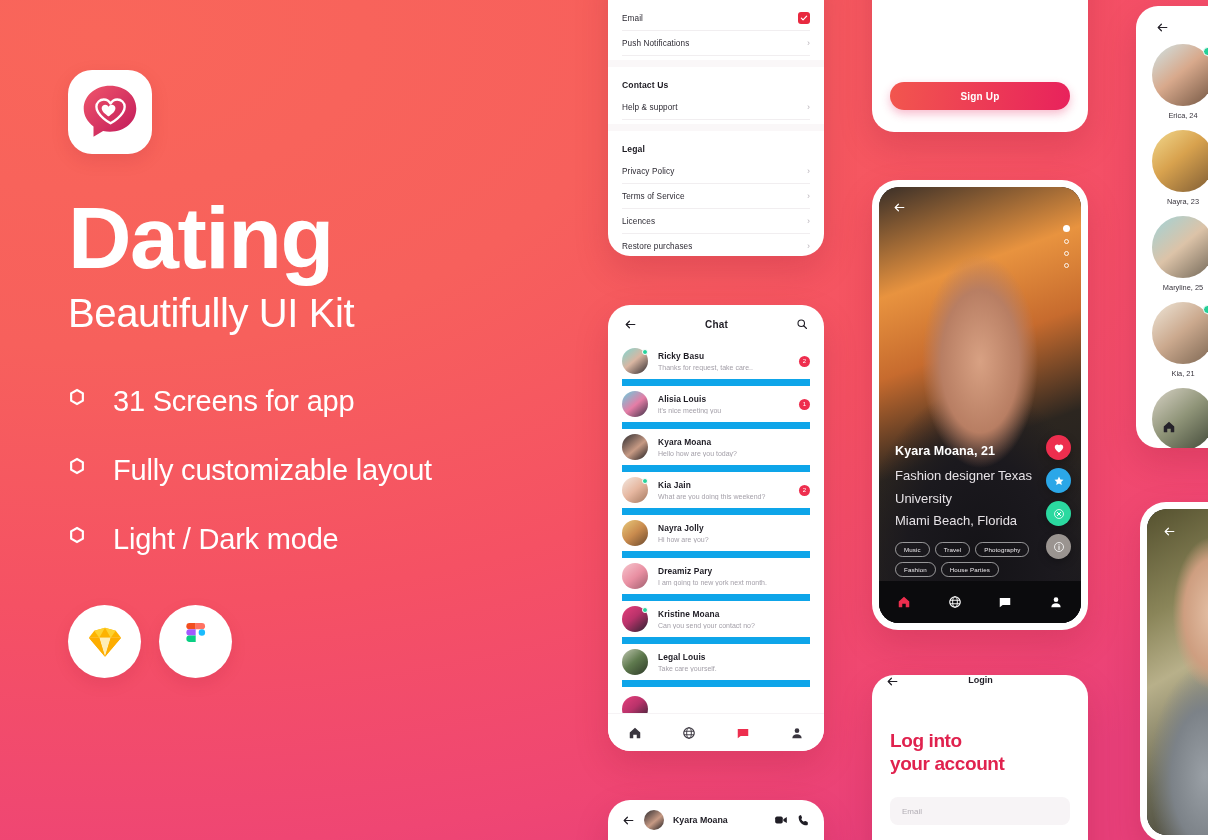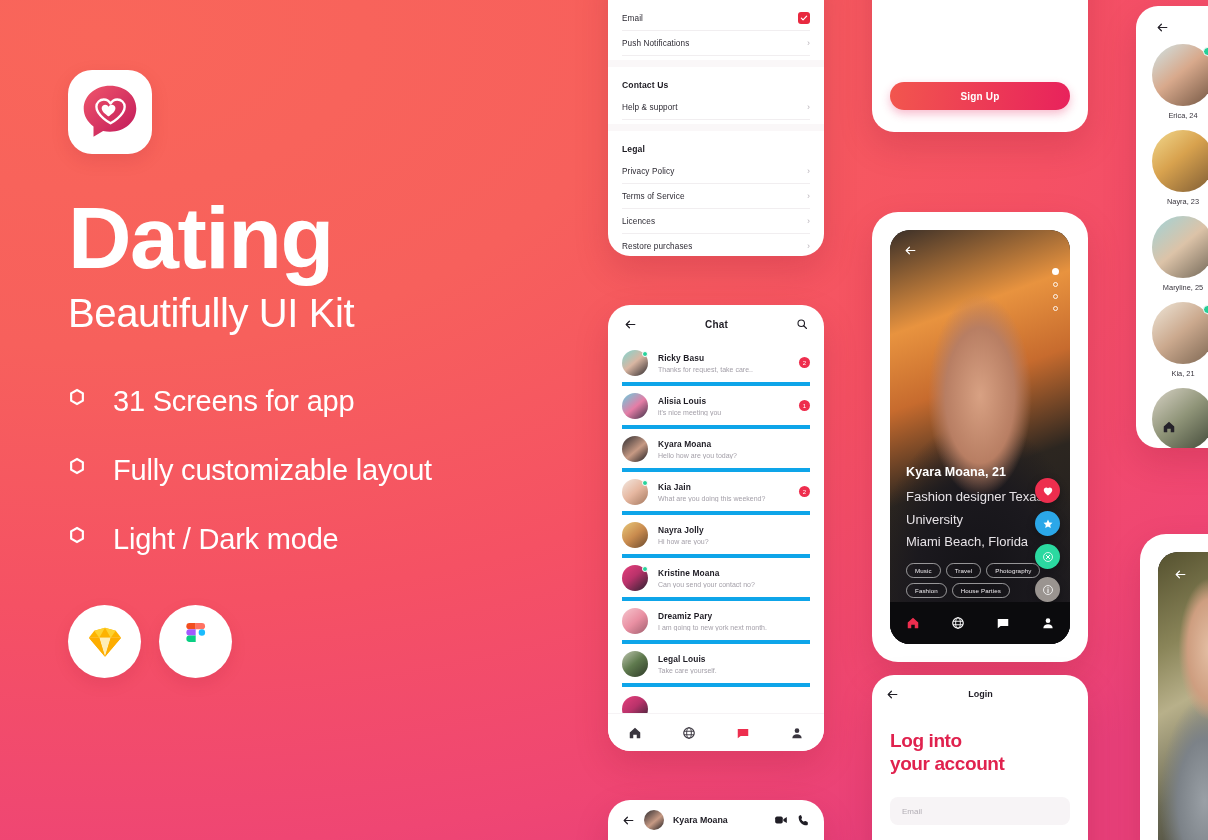--- a/index.html
+++ b/index.html
@@ -61,23 +61,22 @@
   
   .card {
     position: absolute;
     background: #fff;
     border-radius: 22px;
     overflow: hidden;
     box-shadow: 0 14px 34px rgba(140,18,45,.20);
   }
   .card.framed {
     background: #fff;
-    padding: 18px;
+    padding: 7px;
     border-radius: 26px;
-    margin-top: 32px;
   }
   .card.framed .inner {
     width: 100%; height: 100%;
     border-radius: 20px; overflow: hidden;
     position: relative; background: #111;
   }
 
   
   #card-settings { left: 608px; top: -36px; width: 216px; height: 292px; border-radius: 0 0 22px 22px; }
   .set-scroll { padding: 0 14px; }
@@ -114,21 +113,21 @@
   }
 
   
   #card-chatlist { left: 608px; top: 305px; width: 216px; height: 446px; }
   .chat-head {
     height: 38px; display: flex; align-items: center; padding: 12px 16px;
     justify-content: space-between;
   }
   .chat-title { font-size: 10px; font-weight: 600; color: #201e26; letter-spacing: .2px; }
   .chat-list { padding: 0 14px; }
-  .chat-item { display: flex; align-items: center; height: 43px; border-bottom: 4px solid #0ea5e9; }
+  .chat-item { display: flex; align-items: center; height: 43px; border-bottom: 7px solid #0ea5e9; }
   .chat-item:last-child { border-bottom: none; }
   .cavatar {
     width: 26px; height: 26px; border-radius: 50%;
     flex: 0 0 26px; position: relative; overflow: visible;
   }
   .cavatar .ph { width: 100%; height: 100%; border-radius: 50%; overflow: hidden; position: relative; }
   .cavatar .dot {
     position: absolute; right: 0px; top: 1px;
     width: 6px; height: 6px; border-radius: 50%;
     background: #27D39B; border: 1.2px solid #fff;
@@ -190,21 +189,21 @@
   .act svg { width: 12px; height: 12px; }
   .pc-nav {
     position: absolute; left: 0; right: 0; bottom: 0; height: 42px; z-index: 5;
     background: #0b0b0d; display: flex; align-items: center; justify-content: space-around;
   }
   .pc-nav svg { width: 14px; height: 14px; color: #fff; }
   .pc-nav .active { color: #ED2E4E; }
 
   
   #card-login { left: 872px; top: 675px; width: 216px; height: 200px; }
-  .lg-head { height: 38px; display: flex; align-items: center; padding: 0 14px; }
+  .lg-head { height: 38px; display: flex; padding: 0 14px; }
   .lg-title { flex: 1; text-align: center; font-size: 9px; font-weight: 600; color: #201e26; margin-left: -12px; }
   .lg-h1 {
     padding: 16px 18px 0; font-size: 19px; line-height: 1.22;
     font-weight: 700; color: #E0224E; letter-spacing: -.4px;
   }
   .lg-field {
     margin: 22px 18px 0; height: 28px; border-radius: 8px;
     background: #f7f4f6; display: flex; align-items: center; padding: 0 12px;
     font-size: 8px; color: #b3aeb5;
   }
@@ -461,39 +460,39 @@
           </div>
         <div class="cmeta">
           <div class="cname">Nayra Jolly</div>
           <div class="cmsg">Hi how are you?</div>
         </div>
       </div>
 
       <div class="chat-item">
         <div class="cavatar">
             <div class="ph">
+              <div class="photo ph-g"></div>
+            </div>
+          </div>
+        <div class="cmeta">
+          <div class="cname">Dreamiz Pary</div>
+          <div class="cmsg">I am going to new york next month.</div>
+        </div>
+      </div>
+
+      <div class="chat-item">
+        <div class="cavatar">
+            <div class="ph">
               <div class="photo ph-f"></div>
             </div>
             <span class="dot"></span>
           </div>
         <div class="cmeta">
           <div class="cname">Kristine Moana</div>
           <div class="cmsg">Can you send your contact no?</div>
-        </div>
-      </div>
-
-      <div class="chat-item">
-        <div class="cavatar">
-            <div class="ph">
-              <div class="photo ph-g"></div>
-            </div>
-          </div>
-        <div class="cmeta">
-          <div class="cname">Dreamiz Pary</div>
-          <div class="cmsg">I am going to new york next month.</div>
         </div>
       </div>
 
       <div class="chat-item">
         <div class="cavatar">
             <div class="ph">
               <div class="photo ph-h"></div>
             </div>
           </div>
         <div class="cmeta">

